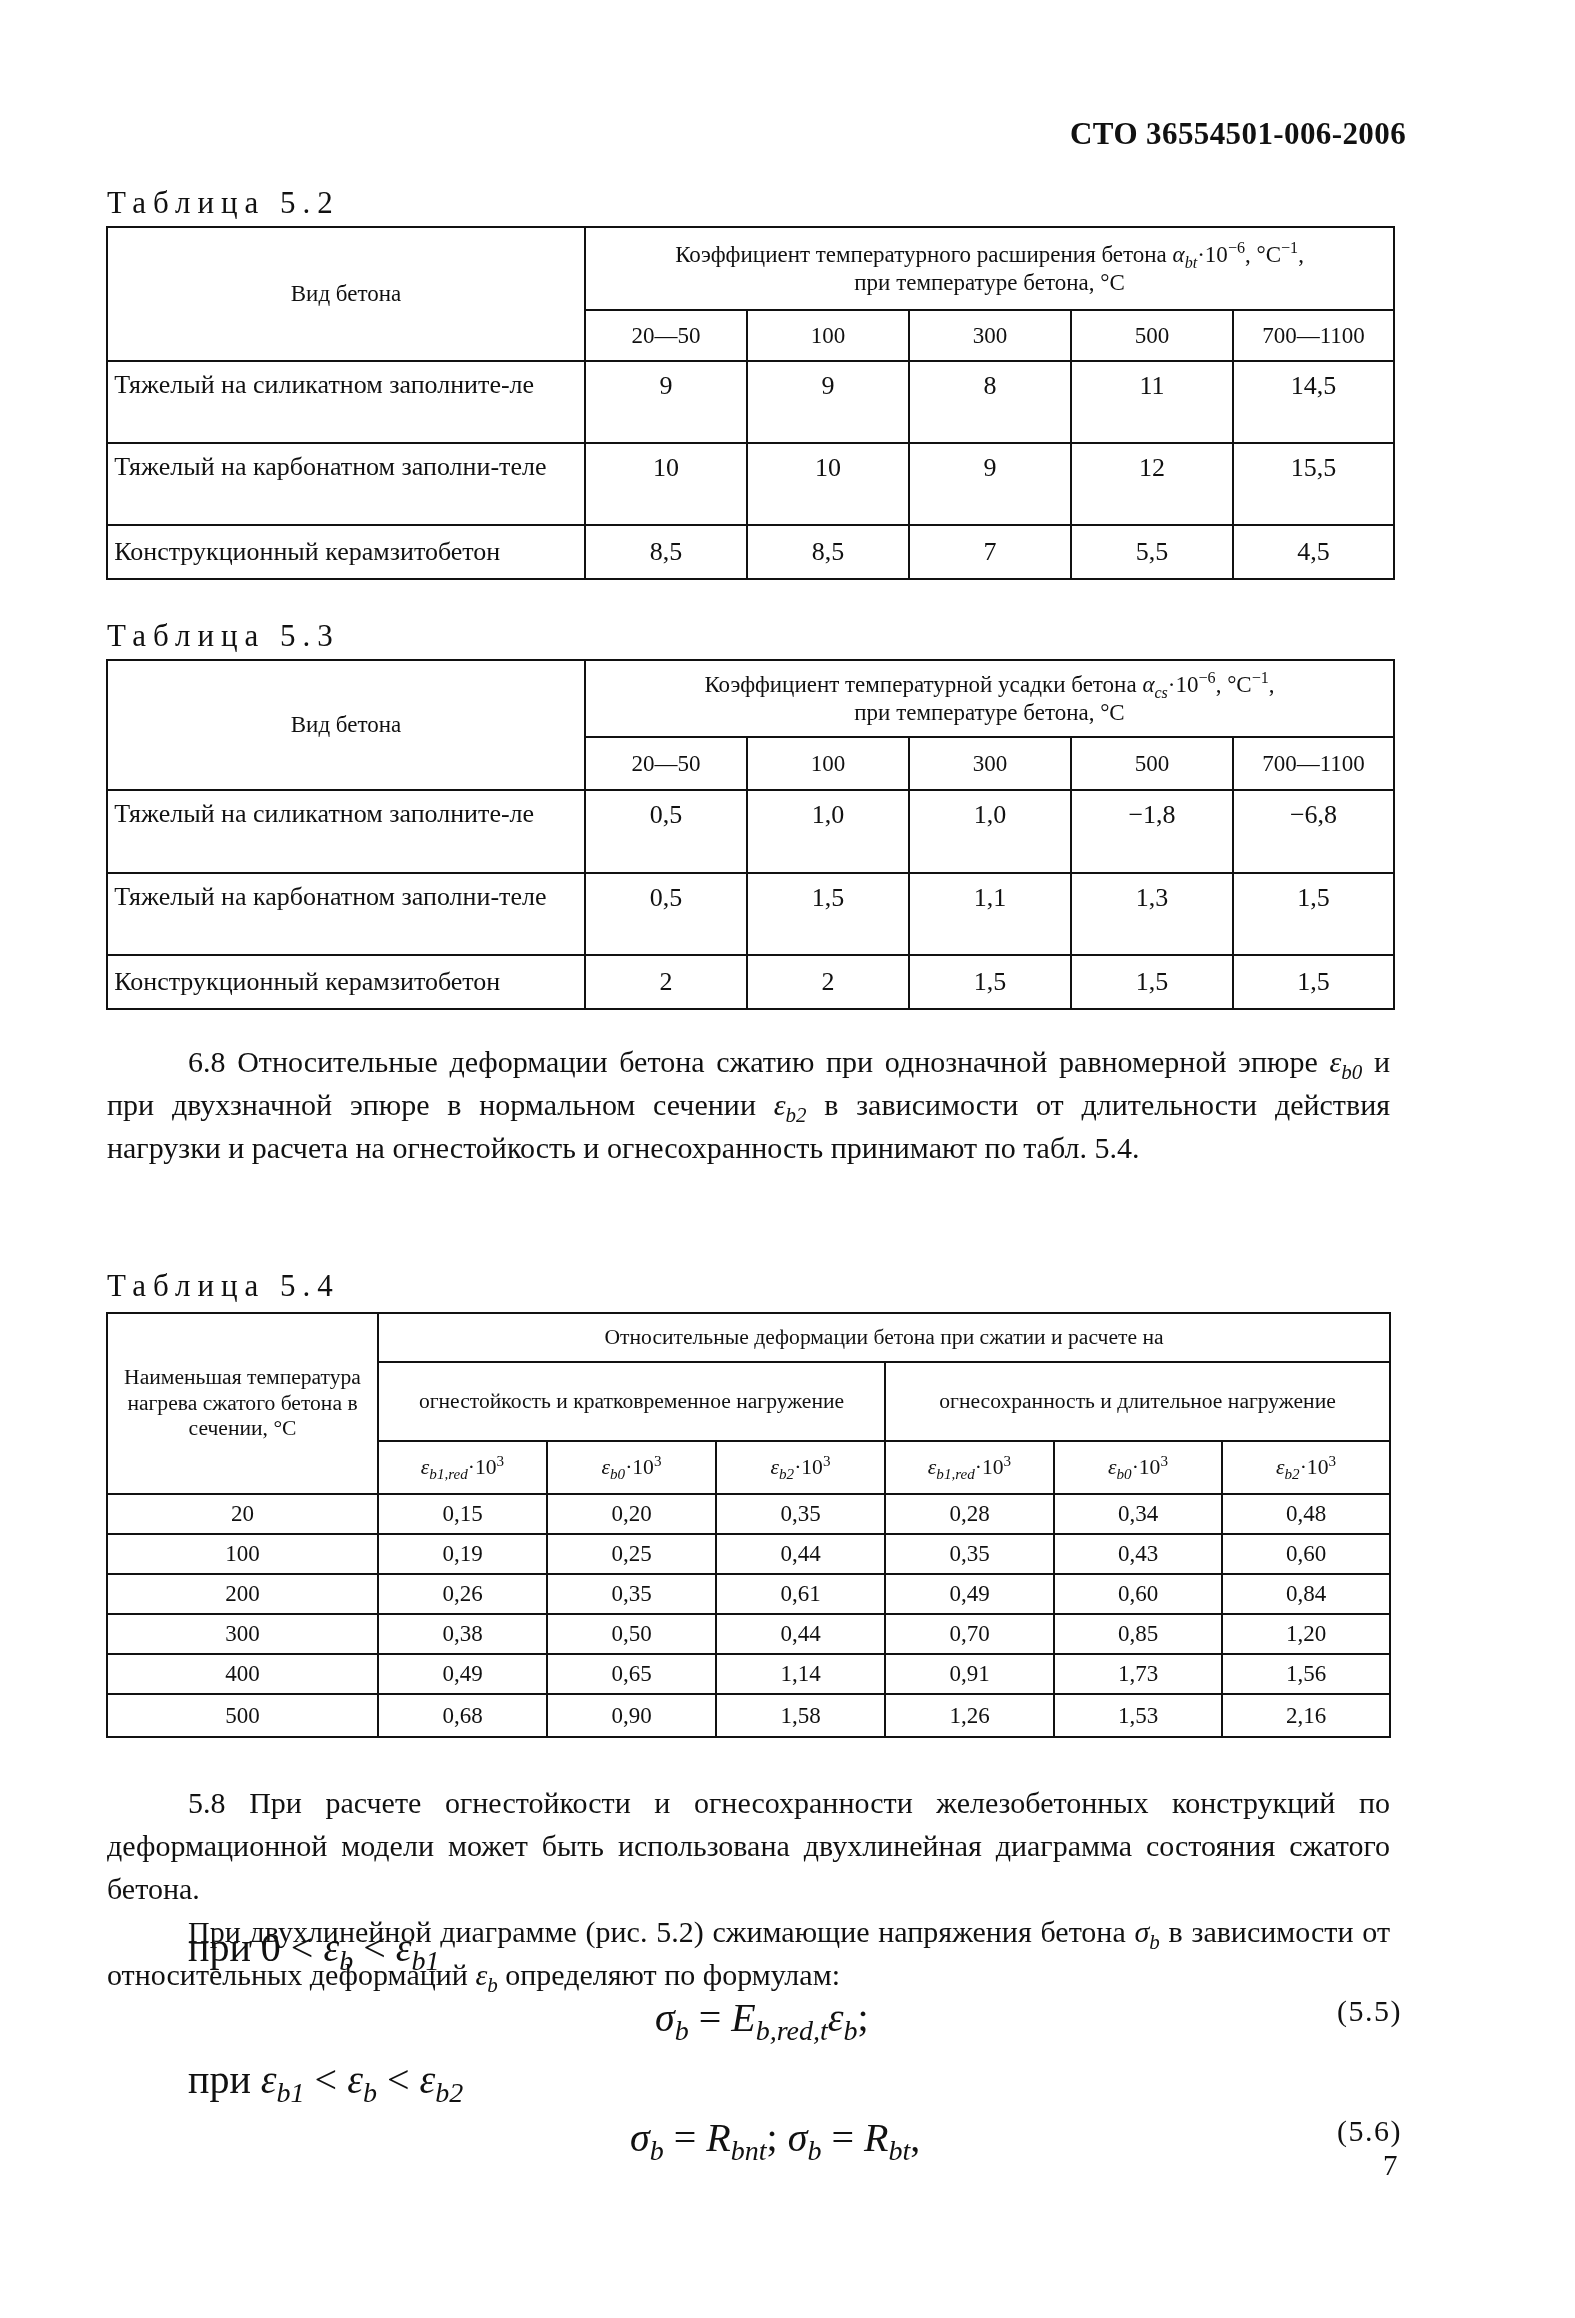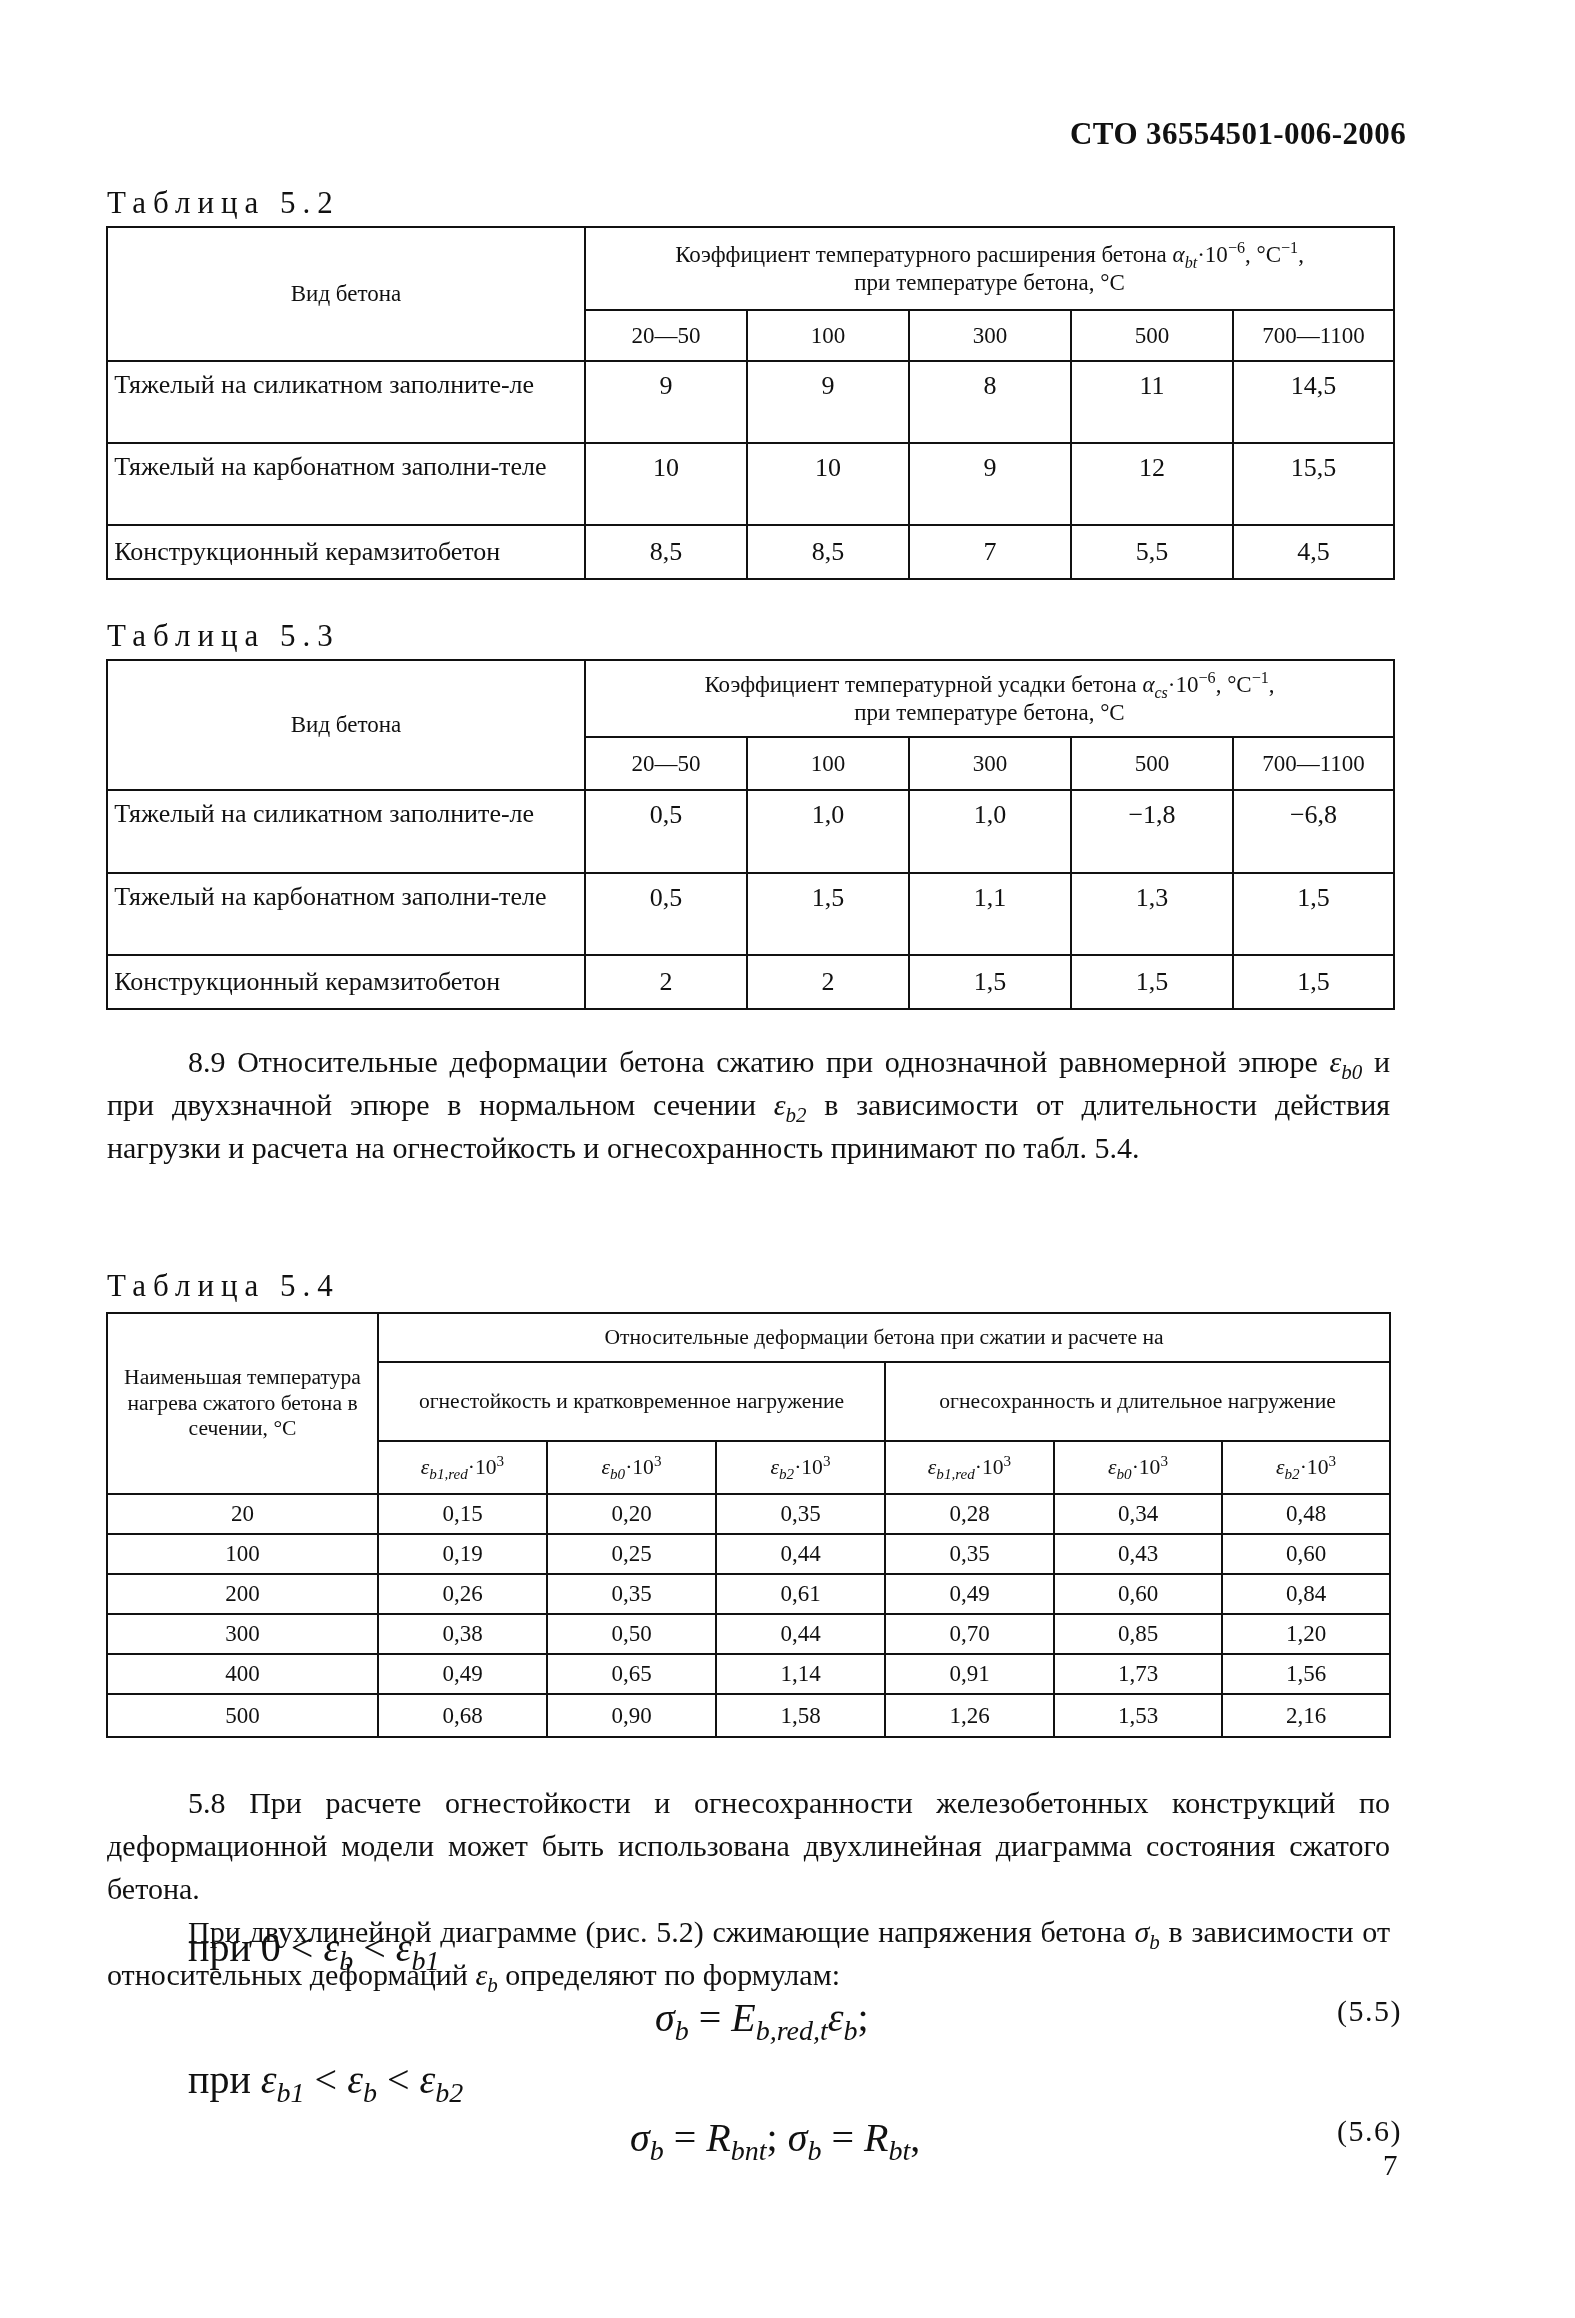--- a/index.html
+++ b/index.html
@@ -129,21 +129,21 @@
     <td>2</td>
     <td>2</td>
     <td>1,5</td>
     <td>1,5</td>
     <td>1,5</td>
   </tr>
 </tbody>
   </table>
 
 <div class="abs para" style="top:1040px;">
-  <p><span>8.9 Относительные деформации бетона сжатию при однозначной равномерной эпюре </span><i>ε</i><sub><i>b0</i></sub><span> и при двухзначной эпюре в нормальном сечении </span><i>ε</i><sub><i>b2</i></sub><span> в зависимости от длительности действия нагрузки и расчета на огнестойкость и огнесохранность принимают по табл. 5.4.</span></p>
+  <p><span>6.8 Относительные деформации бетона сжатию при однозначной равномерной эпюре </span><i>ε</i><sub><i>b0</i></sub><span> и при двухзначной эпюре в нормальном сечении </span><i>ε</i><sub><i>b2</i></sub><span> в зависимости от длительности действия нагрузки и расчета на огнестойкость и огнесохранность принимают по табл. 5.4.</span></p>
 </div>
 
 <div class="abs tcap" style="top:1268px;">Таблица 5.4</div>
 <table class="t t4" style="left:106px; top:1312px; width:1285px;">
   <colgroup>
       <col style="width:271px">
       <col style="width:169px">
       <col style="width:169px">
       <col style="width:169px">
       <col style="width:169px">

